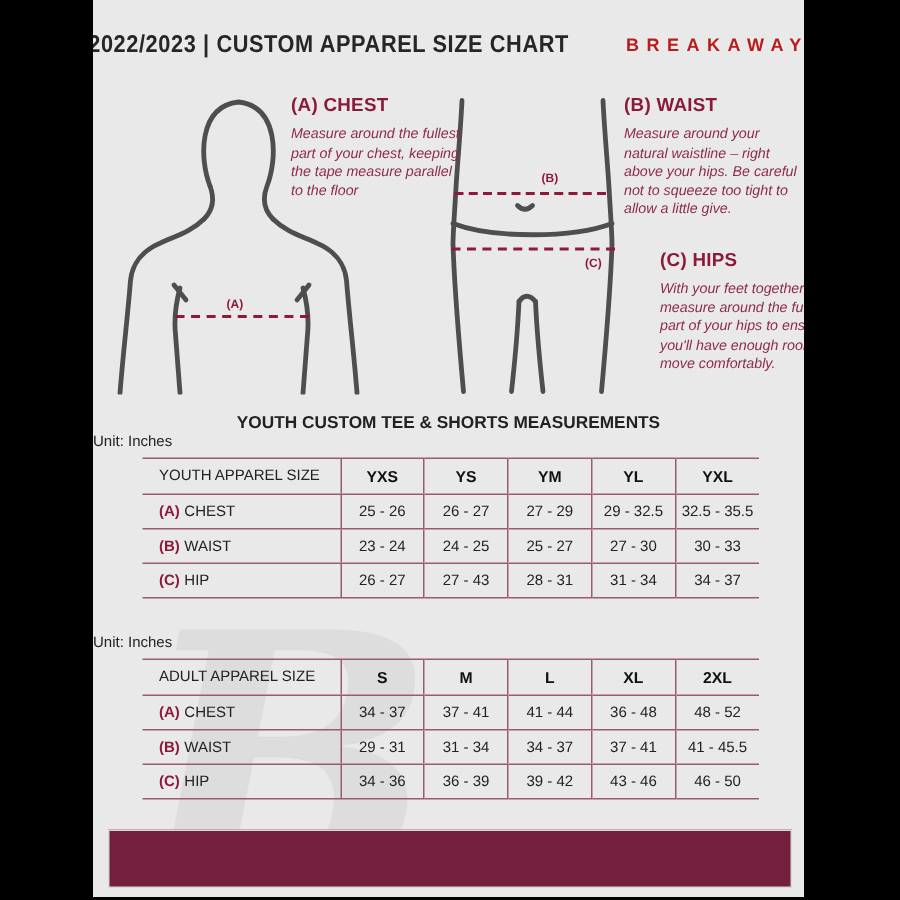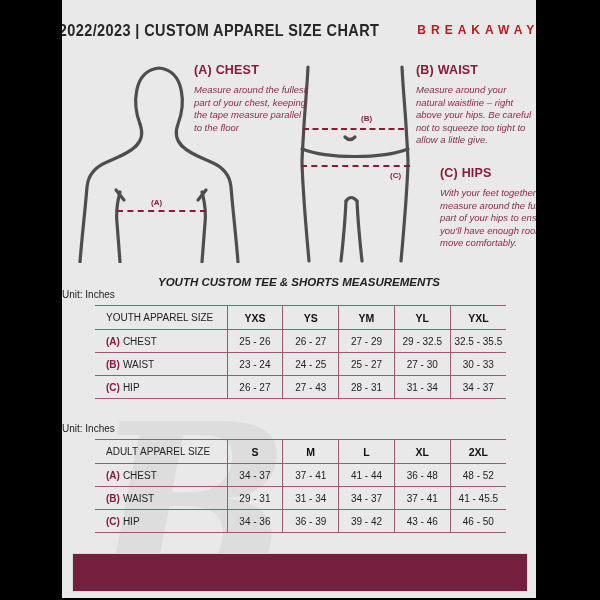--- a/index.html
+++ b/index.html
@@ -22,21 +22,21 @@
   
   .fig-svg{position:absolute;}
   .fig-svg path{fill:none;stroke:#4e4e50;stroke-width:3.2;stroke-linecap:round;}
   .dash{position:absolute;border-top:2px dashed #8e1a38;height:0;}
   .diag-label{position:absolute;font-size:8px;font-weight:700;color:#8b1a3a;}
   .instr{position:absolute;width:116px;}
   .instr h3{margin:0;font-size:12.5px;font-weight:700;color:#8b1a3a;letter-spacing:.2px;}
   .instr p{margin:7px 0 0 0;font-size:9.5px;font-style:italic;color:#8d2b47;line-height:1.32;}
 
   
-  .tbl-title{position:absolute;left:0;right:0;text-align:center;font-size:11.5px;font-weight:700;color:#222;font-style:italic;}
+  .tbl-title{position:absolute;left:0;right:0;text-align:center;font-size:11.5px;font-weight:700;color:#222;}
   .tbl-unit{position:absolute;left:0;right:0;font-size:10px;color:#222;}
   .size-table{position:absolute;left:33px;border-collapse:collapse;table-layout:fixed;width:411px;background:transparent;}
   .size-table th,.size-table td{border-top:1.5px solid #9a5b6f;border-bottom:1.5px solid #9a5b6f;
     padding:0;height:22px;font-size:10px;color:#222;vertical-align:middle;}
   .size-table th{height:23px;}
   .size-table .c-size{border-left:1.5px solid #9a5b6f;text-align:center;}
   .size-table th.c-size{font-weight:700;font-size:10.5px;color:#111;margin-top:48px;}
   .size-table .c-label{text-align:left;padding-left:11px;font-weight:400;}
   .size-table .row-key{color:#8b1a3a;font-weight:700;margin-right:3px;}
 

